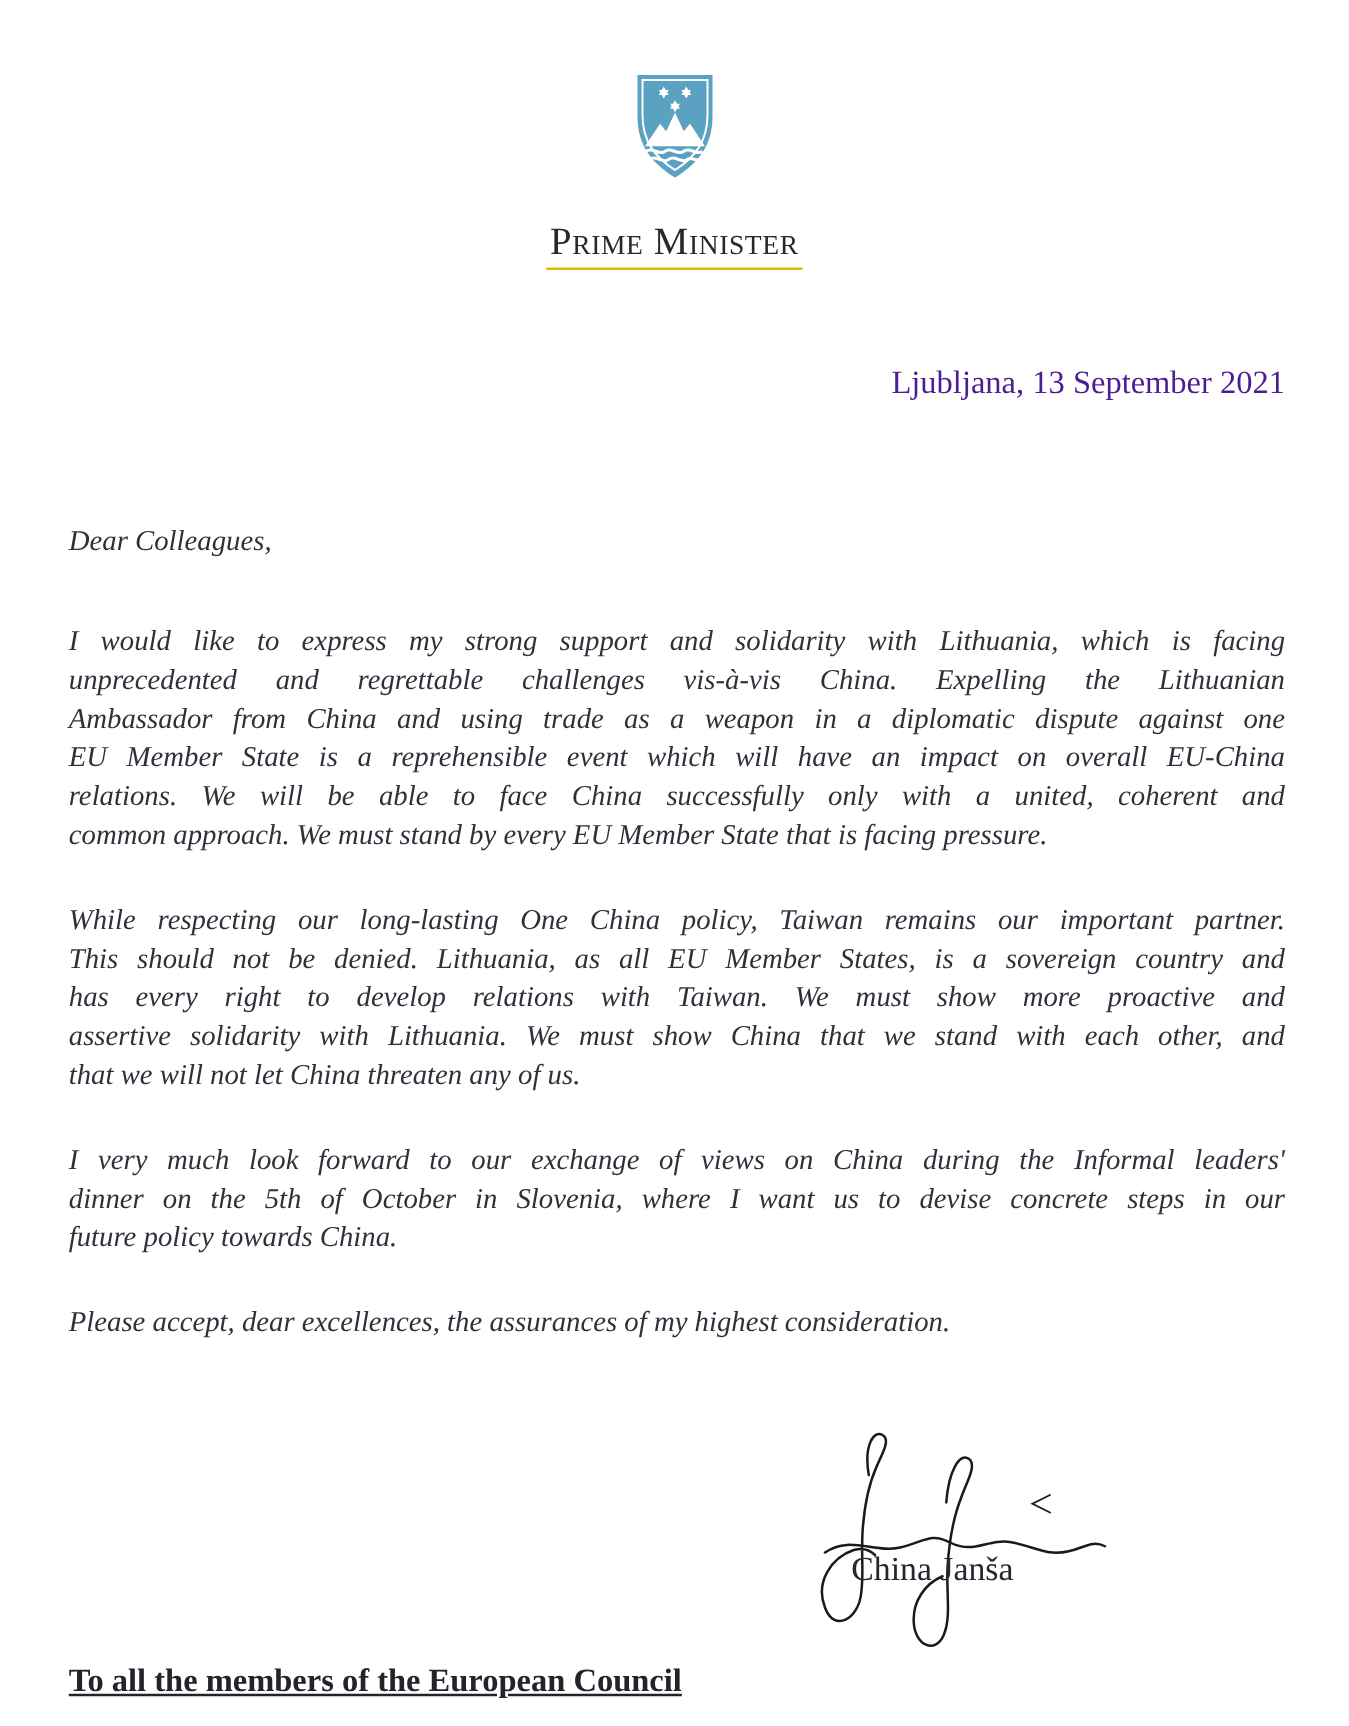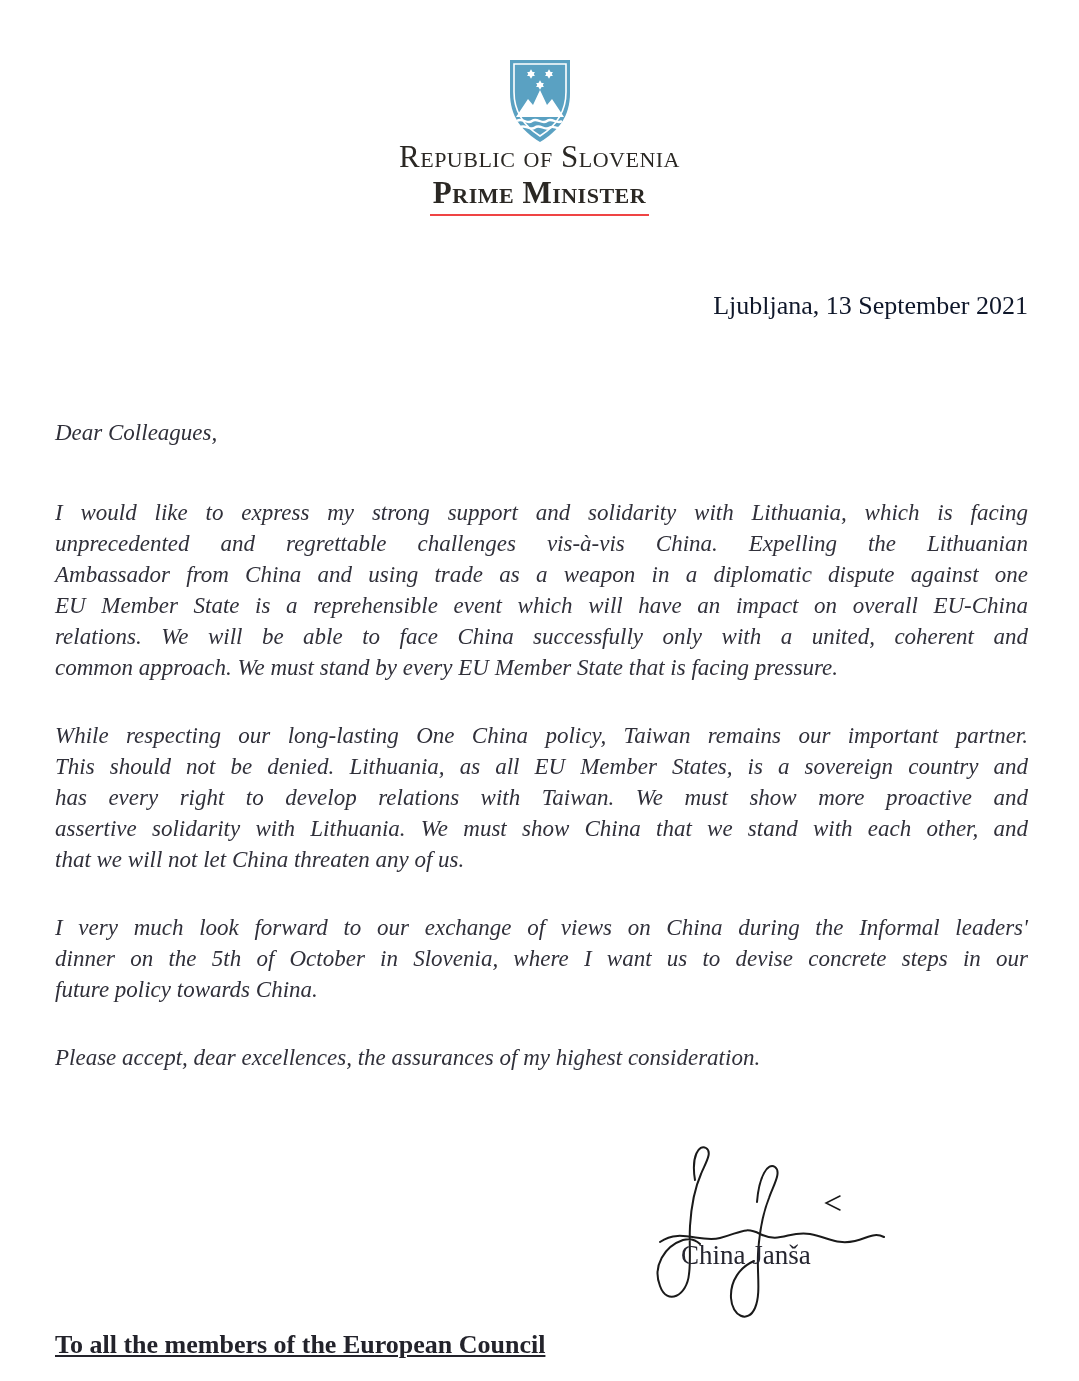--- a/index.html
+++ b/index.html
@@ -40,32 +40,31 @@
     left: 0;
     width: 100%;
     text-align: center;
     font-size: 31px;
     font-variant: small-caps;
     letter-spacing: 0.5px;
     color: #2b2824;
   }
   .org-title span {
     display: inline-block;
-    border-bottom: 2px solid #ef4444;
+    border-bottom: 2px solid #eab308;
     padding: 0 3px 3px 3px;
-    font-weight: bold;
   }
 
   
   .dateline {
     position: absolute;
     top: 291px;
     right: 51px;
     font-size: 26px;
-    color: #0f172a;
+    color: #4c1d95;
   }
 
   
   .body-block {
     position: absolute;
     top: 417px;
     left: 55px;
     width: 973px;
     font-style: italic;
     font-size: 23px;
@@ -133,21 +132,20 @@
         <polygon points="36,32.8 32.1,26 39.9,26"></polygon>
       </g>
 
       <path d="M12,60 L24,42 L29,48 L36,33 L43,48 L48,42 L60,60 Z" fill="#ffffff"></path>
 
       <path d="M13,64 C18,60 23,68 28,64 C33,60 38,68 43,64 C48,60 53,68 58,64" fill="none" stroke="#ffffff" stroke-width="2.4"></path>
       <path d="M16,70.5 C21,66.5 26,74.5 31,70.5 C36,66.5 41,74.5 46,70.5 C49,68.1 53,72.5 56,70.5" fill="none" stroke="#ffffff" stroke-width="2.4"></path>
     </svg>
   </div>
 
-  <div class="org-name">Republic of Slovenia</div>
   <div class="org-title">
     <span>Prime Minister</span>
   </div>
 
   <div class="dateline">Ljubljana, 13 September 2021</div>
 
   <div class="body-block">
     <div class="salutation">Dear Colleagues,</div>
     <div>
         <div class="para">

